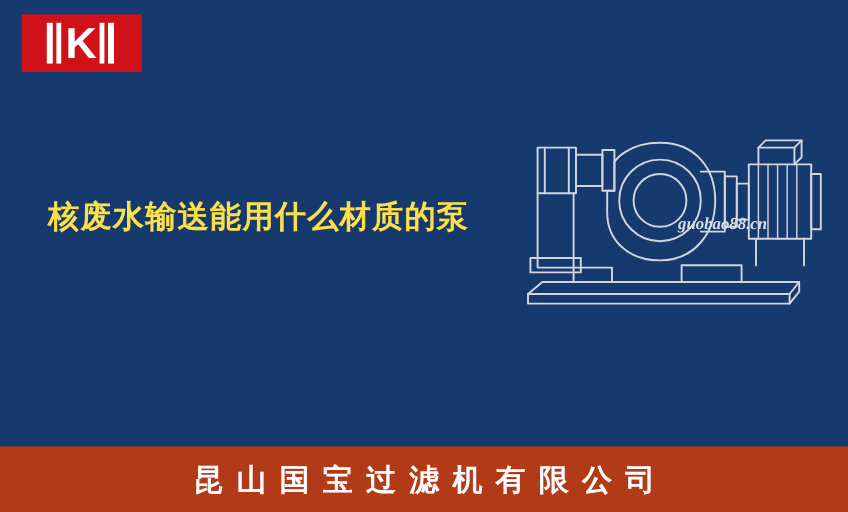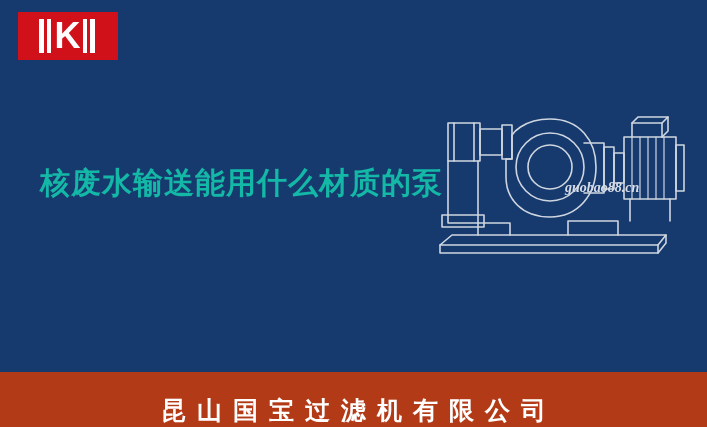--- a/index.html
+++ b/index.html
@@ -51,22 +51,22 @@
     line-height: 34px;
     font-family: "Liberation Sans", sans-serif;
     margin: 0 3px 0 1px;
     letter-spacing: -1px;
   }
   
   .headline {
     position: absolute;
     left: 40px;
     top: 163px;
-    color: #14b8a6;
-    font-size: 30px;
+    color: #fde047;
+    font-size: 26px;
     font-weight: bold;
     letter-spacing: 1px;
     font-family: "DejaVu Sans", sans-serif;
     white-space: nowrap;
   }
   
   .pump {
     position: absolute;
     left: 418px;
     top: 95px;
@@ -86,21 +86,21 @@
   }
   
   .footer {
     position: absolute;
     left: 0;
     bottom: 0;
     width: 707px;
     height: 55px;
     background: #b23a16;
     display: flex;
-    align-items: flex-end;
+    align-items: center;
     justify-content: center;
   }
   .footer-text {
     color: #ffffff;
     font-size: 25px;
     font-weight: bold;
     letter-spacing: 11px;
     font-family: "DejaVu Sans", sans-serif;
     padding-left: 11px;
   }

